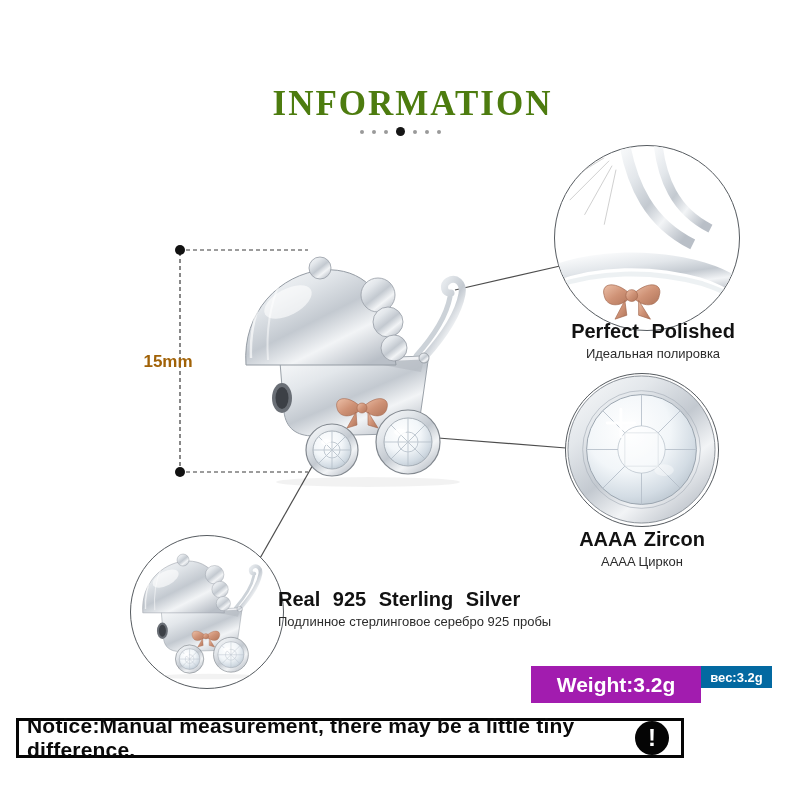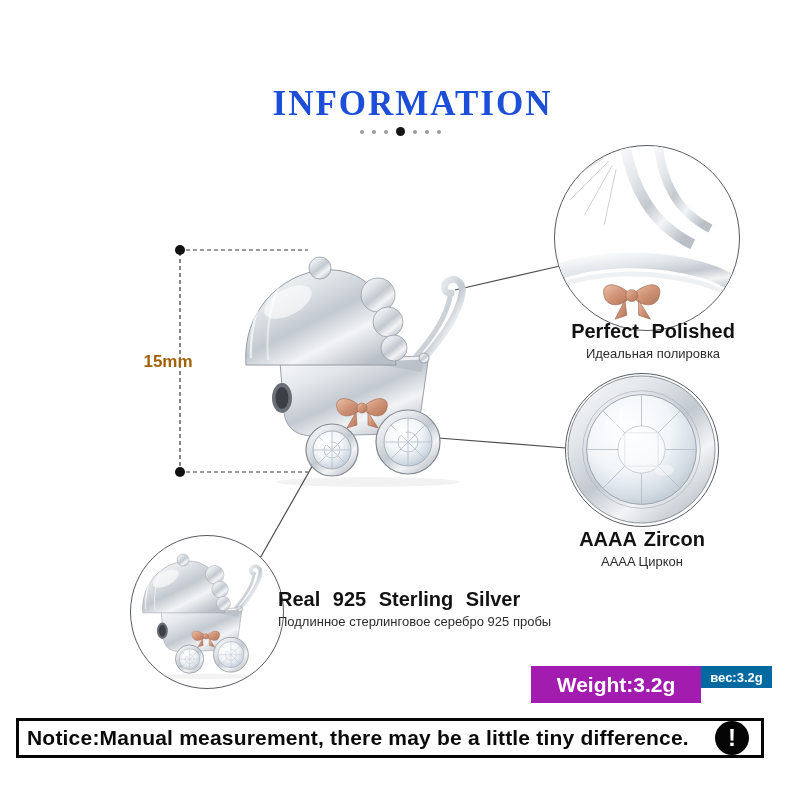--- a/index.html
+++ b/index.html
@@ -3,21 +3,21 @@
 <meta charset="utf-8">
 <style>
   * { margin:0; padding:0; box-sizing:border-box; }
   html,body { background:#ffffff; }
   body { font-family:"Liberation Sans", sans-serif; color:#111; }
   #canvas { position:relative; width:800px; height:800px; background:#fff; overflow:hidden; margin:0 auto; }
 
   .title {
     position:absolute; top:84px; left:0; width:100%;
     text-align:center; font-family:"Liberation Serif", serif;
-    font-size:35px; font-weight:bold; letter-spacing:2px; color:#1d4ed8;padding-left:25px;
+    font-size:35px; font-weight:bold; letter-spacing:2px; color:#4d7c0f;padding-left:25px;
   }
   .ornament { position:absolute; top:127px; left:0; width:100%;
     display:flex; justify-content:center; align-items:center; gap:8px; }
   .ornament .d { width:4px; height:4px; border-radius:50%; background:#9a9a9a; }
   .ornament .D { width:9px; height:9px; border-radius:50%; background:#161616; }
 
   .overlay { position:absolute; left:0; top:0; width:800px; height:800px; pointer-events:none; }
 
   .measure-label { position:absolute; left:128px; top:352px; width:80px;
     text-align:center; font-size:17px; font-weight:bold; color:#a16207; }
@@ -40,21 +40,21 @@
   .caption-zircon .cap-title { word-spacing:2px; }
   .caption-silver   { left:278px; top:588px; width:290px; text-align:left; }
 
   .weight-main { position:absolute; left:531px; top:666px; width:170px; height:37px;
     background:#a21caf; color:#fff; font-size:21px; font-weight:bold;
     display:flex; align-items:center; justify-content:center; }
   .weight-tab { position:absolute; left:701px; top:666px; width:71px; height:22px;
     background:#0369a1; color:#fff; font-size:13px; font-weight:bold;
     display:flex; align-items:center; justify-content:center; }
 
-  .notice { position:absolute; left:16px; top:718px; width:748px; height:40px;
+  .notice { position:absolute; left:16px; top:718px; width:668px; height:40px;
     border:3px solid #050505; background:#fff; display:flex; align-items:center;
     padding-left:8px; }
   .notice-text { font-size:21px; font-weight:bold; color:#0a0a0a; letter-spacing:0.2px; }
   .notice-icon { position:absolute; right:12px; top:50%; transform:translateY(-50%);
     width:34px; height:34px; border-radius:50%; background:#050505; color:#fff;
     display:flex; align-items:center; justify-content:center; }
   .notice-icon i { font-style:normal; font-weight:bold; font-size:24px; line-height:1; }
 </style>
 </head>
 <body>

